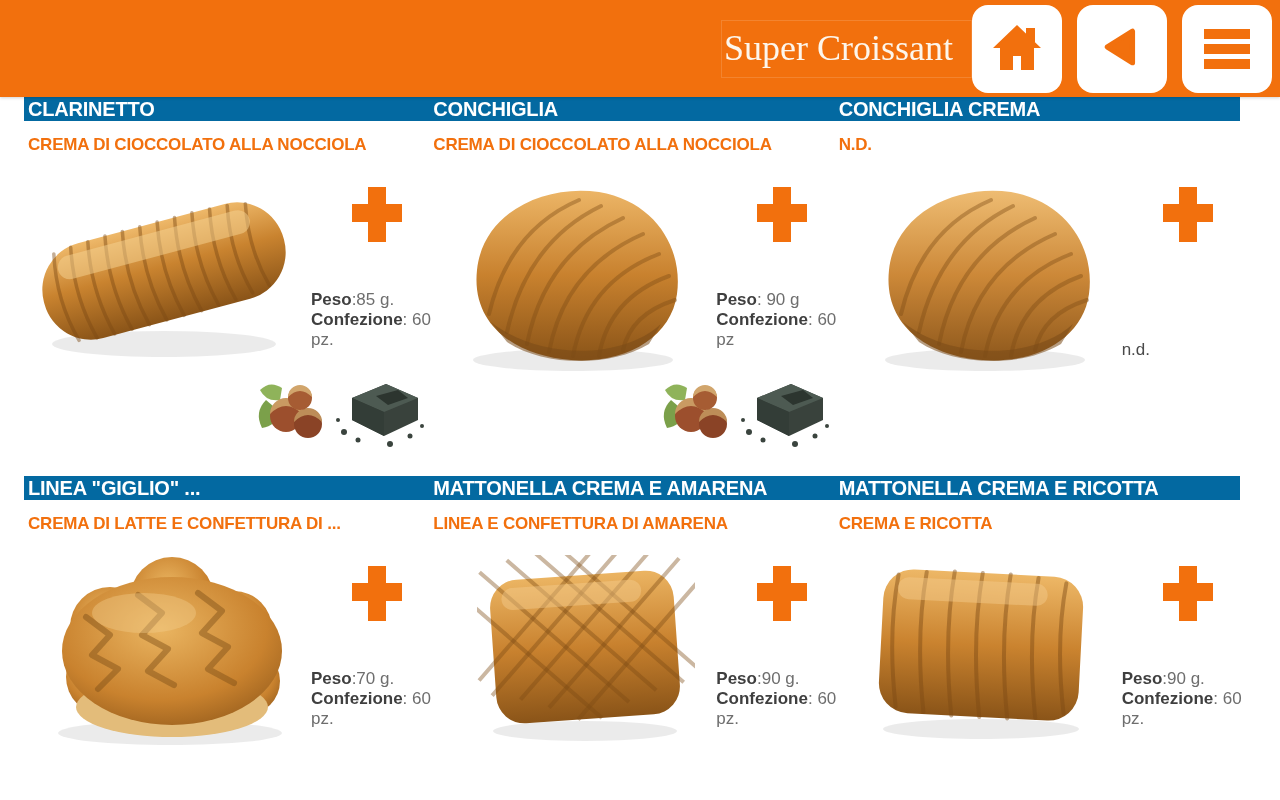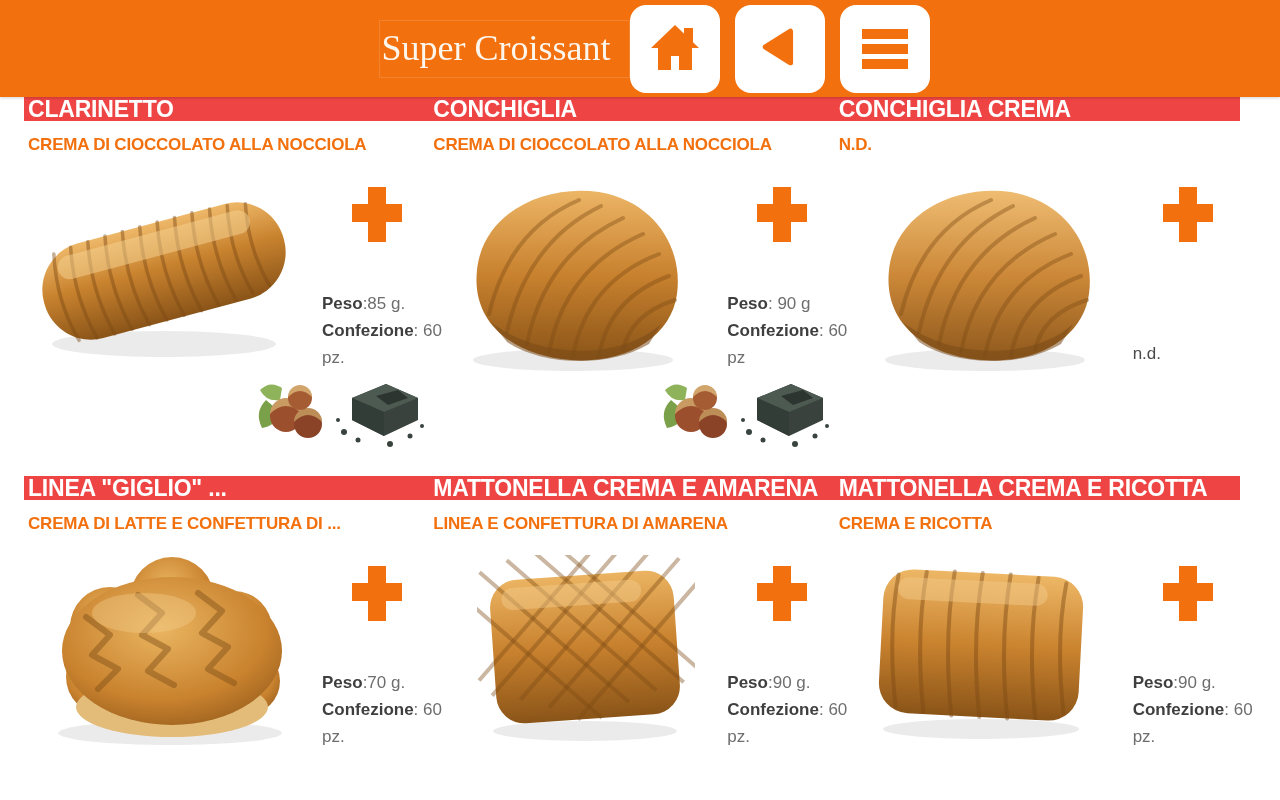--- a/index.html
+++ b/index.html
@@ -1,43 +1,43 @@
 <!DOCTYPE html>
 <html><head>
 <meta charset="utf-8">
 <style>
   html,body{margin:0;padding:0;width:1280px;height:800px;overflow:hidden;background:#fff;
     font-family:"Liberation Sans",sans-serif;}
   
-  .header{height:97px;background:#F2700D;display:flex;align-items:center;justify-content:center;
+  .header{height:97px;background:#F2700D;display:flex;align-items:center;justify-content:flex-end;
     box-shadow:0 1px 3px rgba(0,0,0,.18);position:relative;}
   .logo{margin-left:36px;color:#fdf6ec;font-family:"Liberation Serif",serif;font-size:36px;
     padding:6px 18px 8px 2px;border:1px solid rgba(255,255,255,.14);}
   .navbtns{display:flex;gap:15px;margin-right:8px;}
   .navbtn{width:90px;height:88px;background:#fff;border:none;border-radius:16px;cursor:pointer;
     display:flex;align-items:center;justify-content:center;padding:0;}
   .menu-bars{display:flex;flex-direction:column;gap:5px;}
   .menu-bars i{display:block;width:46px;height:10px;background:#F2700D;}
   
   .main{padding:0 40px 0 24px;}
   .section-title{color:#8B8B8B;font-size:28px;font-weight:bold;margin:22px 0 24px 4px;line-height:31px;
     letter-spacing:-.2px;}
   .grid{display:grid;grid-template-columns:repeat(3,1fr);column-gap:0;row-gap:10px;}
   .card{min-width:0;}
-  .card-title{background:#ef4444;color:#fff;font-size:23px;font-weight:bold;height:24px;line-height:24px;
+  .card-title{background:#0369a1;color:#fff;font-size:20px;font-weight:bold;height:24px;line-height:24px;
     padding:0 4px;white-space:nowrap;overflow:hidden;letter-spacing:-.2px;}
   .card-subtitle{color:#F2700D;font-size:17px;font-weight:bold;height:27px;padding:14px 4px 0;
     white-space:nowrap;overflow:hidden;letter-spacing:-.2px;}
   .card-body{position:relative;}
   .row1 .card-body{height:304px;}
   .row2 .card-body{height:260px;}
   .product-img{position:absolute;}
   .plus{position:absolute;left:328px;top:25px;width:50px;height:55px;background:none;border:none;
     padding:0;cursor:pointer;}
-  .details{position:absolute;left:298px;top:128px;width:134px;margin:0;font-size:17px;line-height:27px;
+  .details{position:absolute;left:287px;top:128px;width:134px;margin:0;font-size:17px;line-height:20px;
     color:#6e6e6e;}
   .details b{color:#3f3f3f;}
   .details.nd{top:178px;color:#4a4a4a;}
   .ingredients{position:absolute;left:228px;top:208px;display:flex;align-items:flex-end;}
 </style>
 </head>
 <body>
 
 <div class="header">
   <div class="logo">Super Croissant</div>

